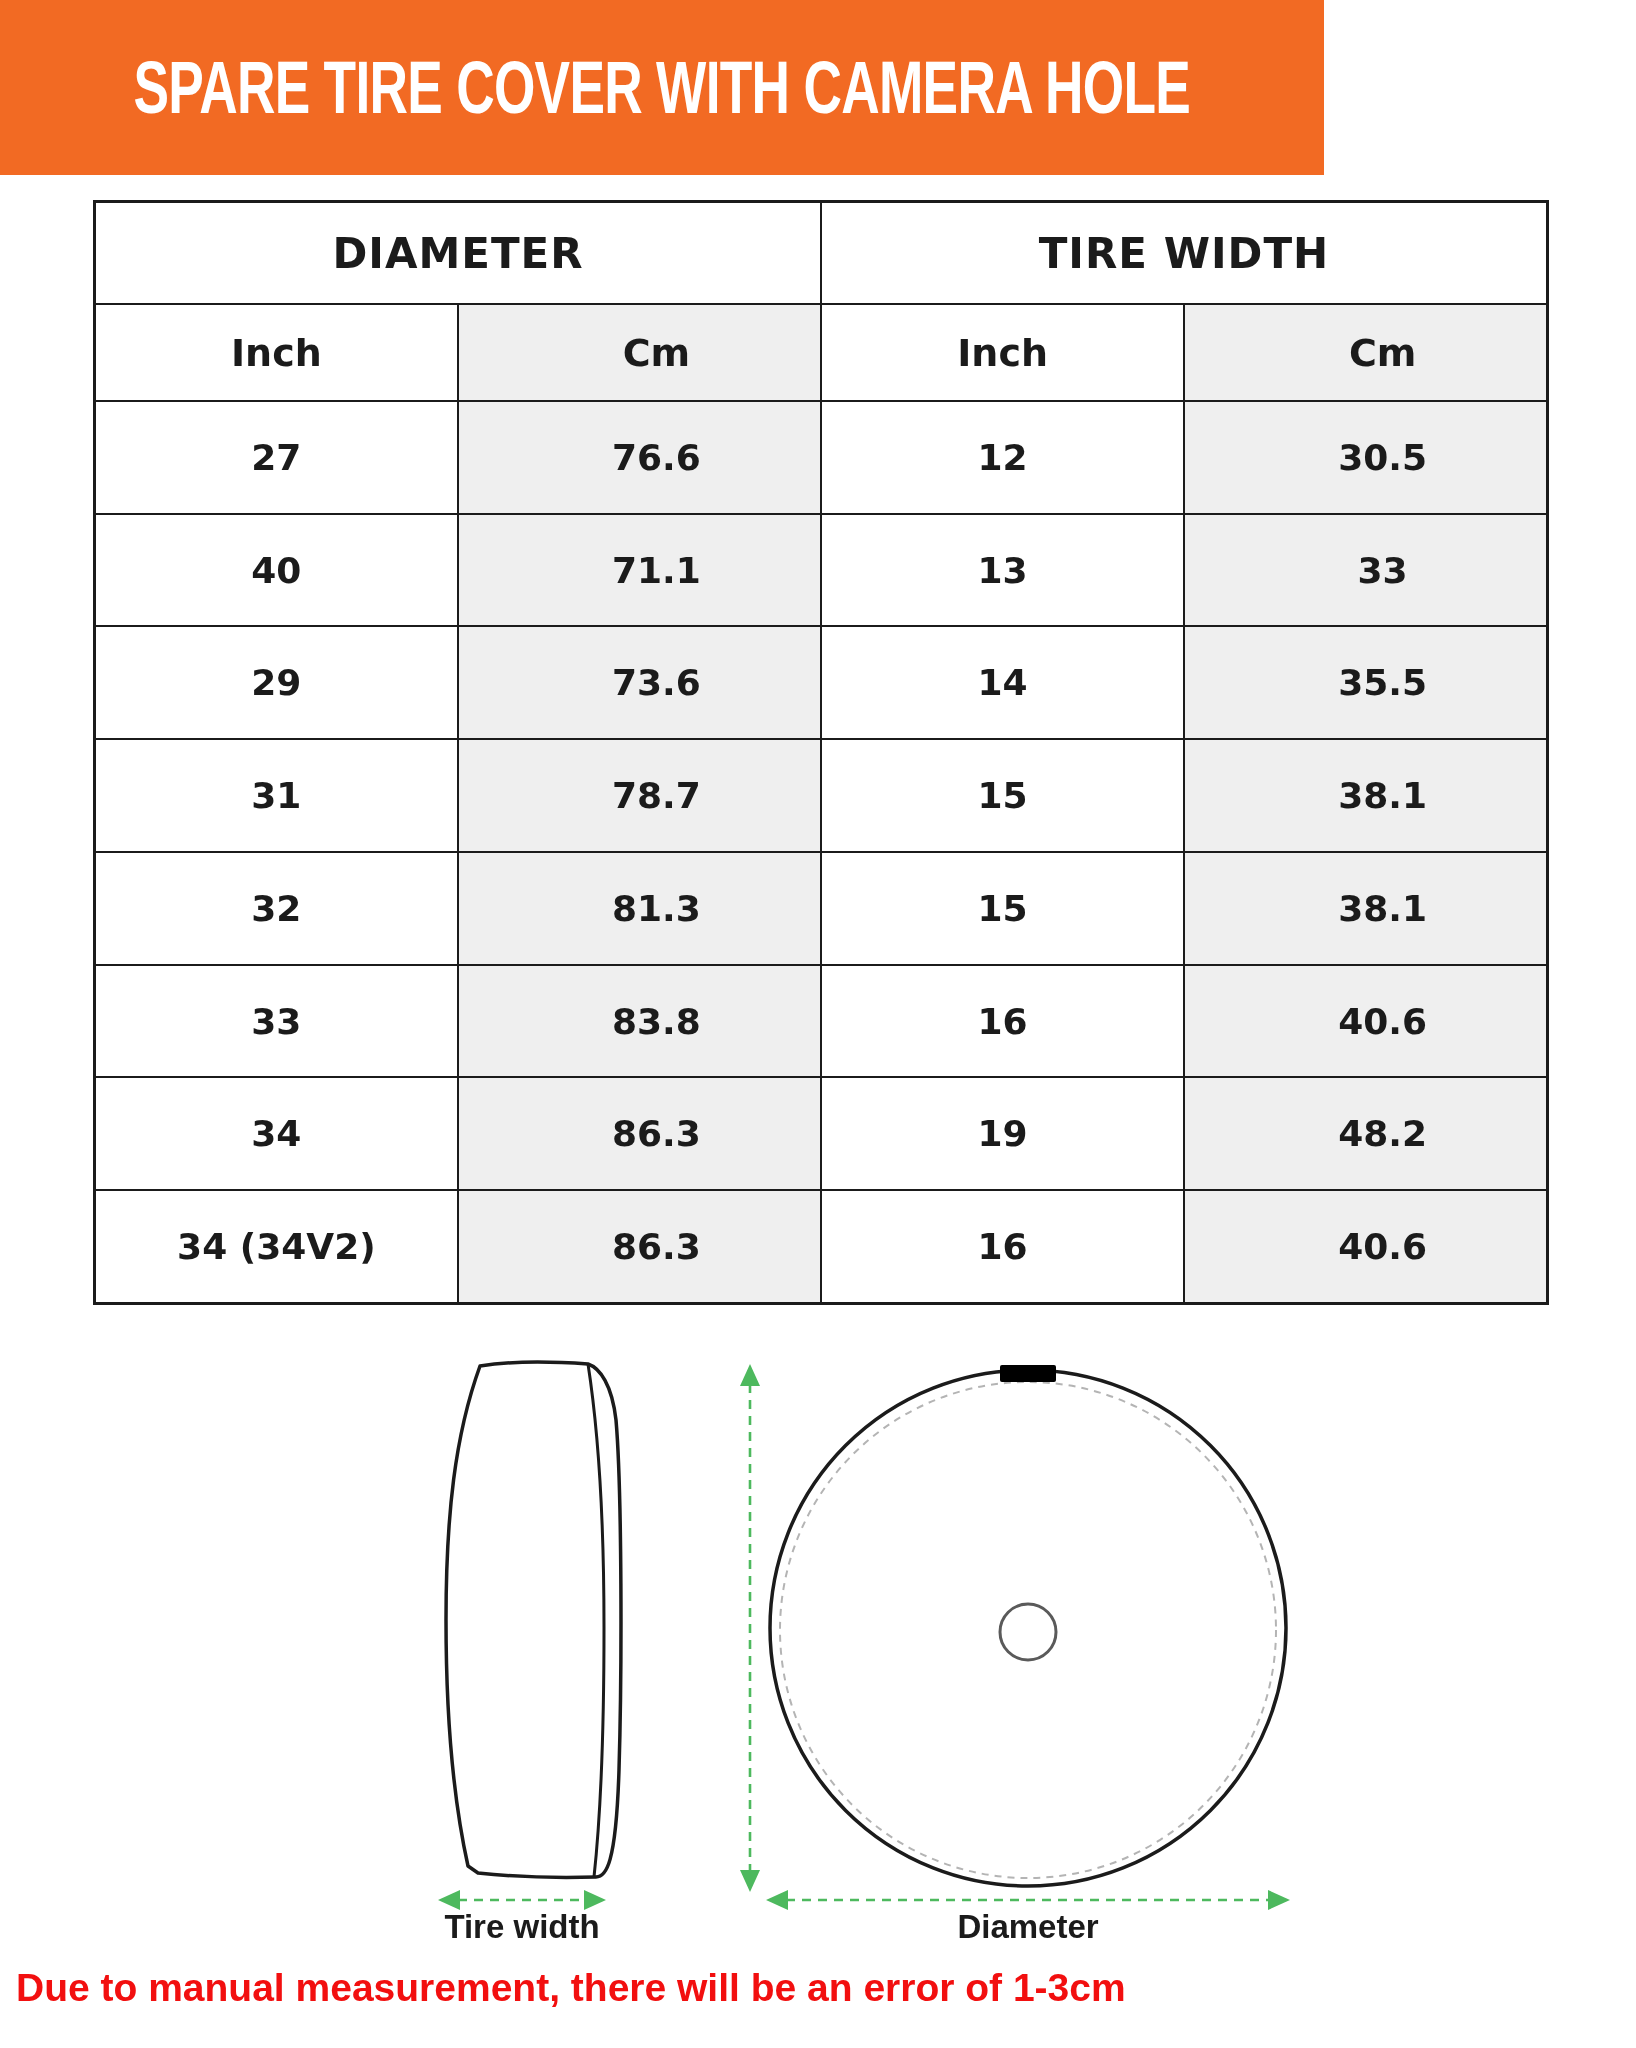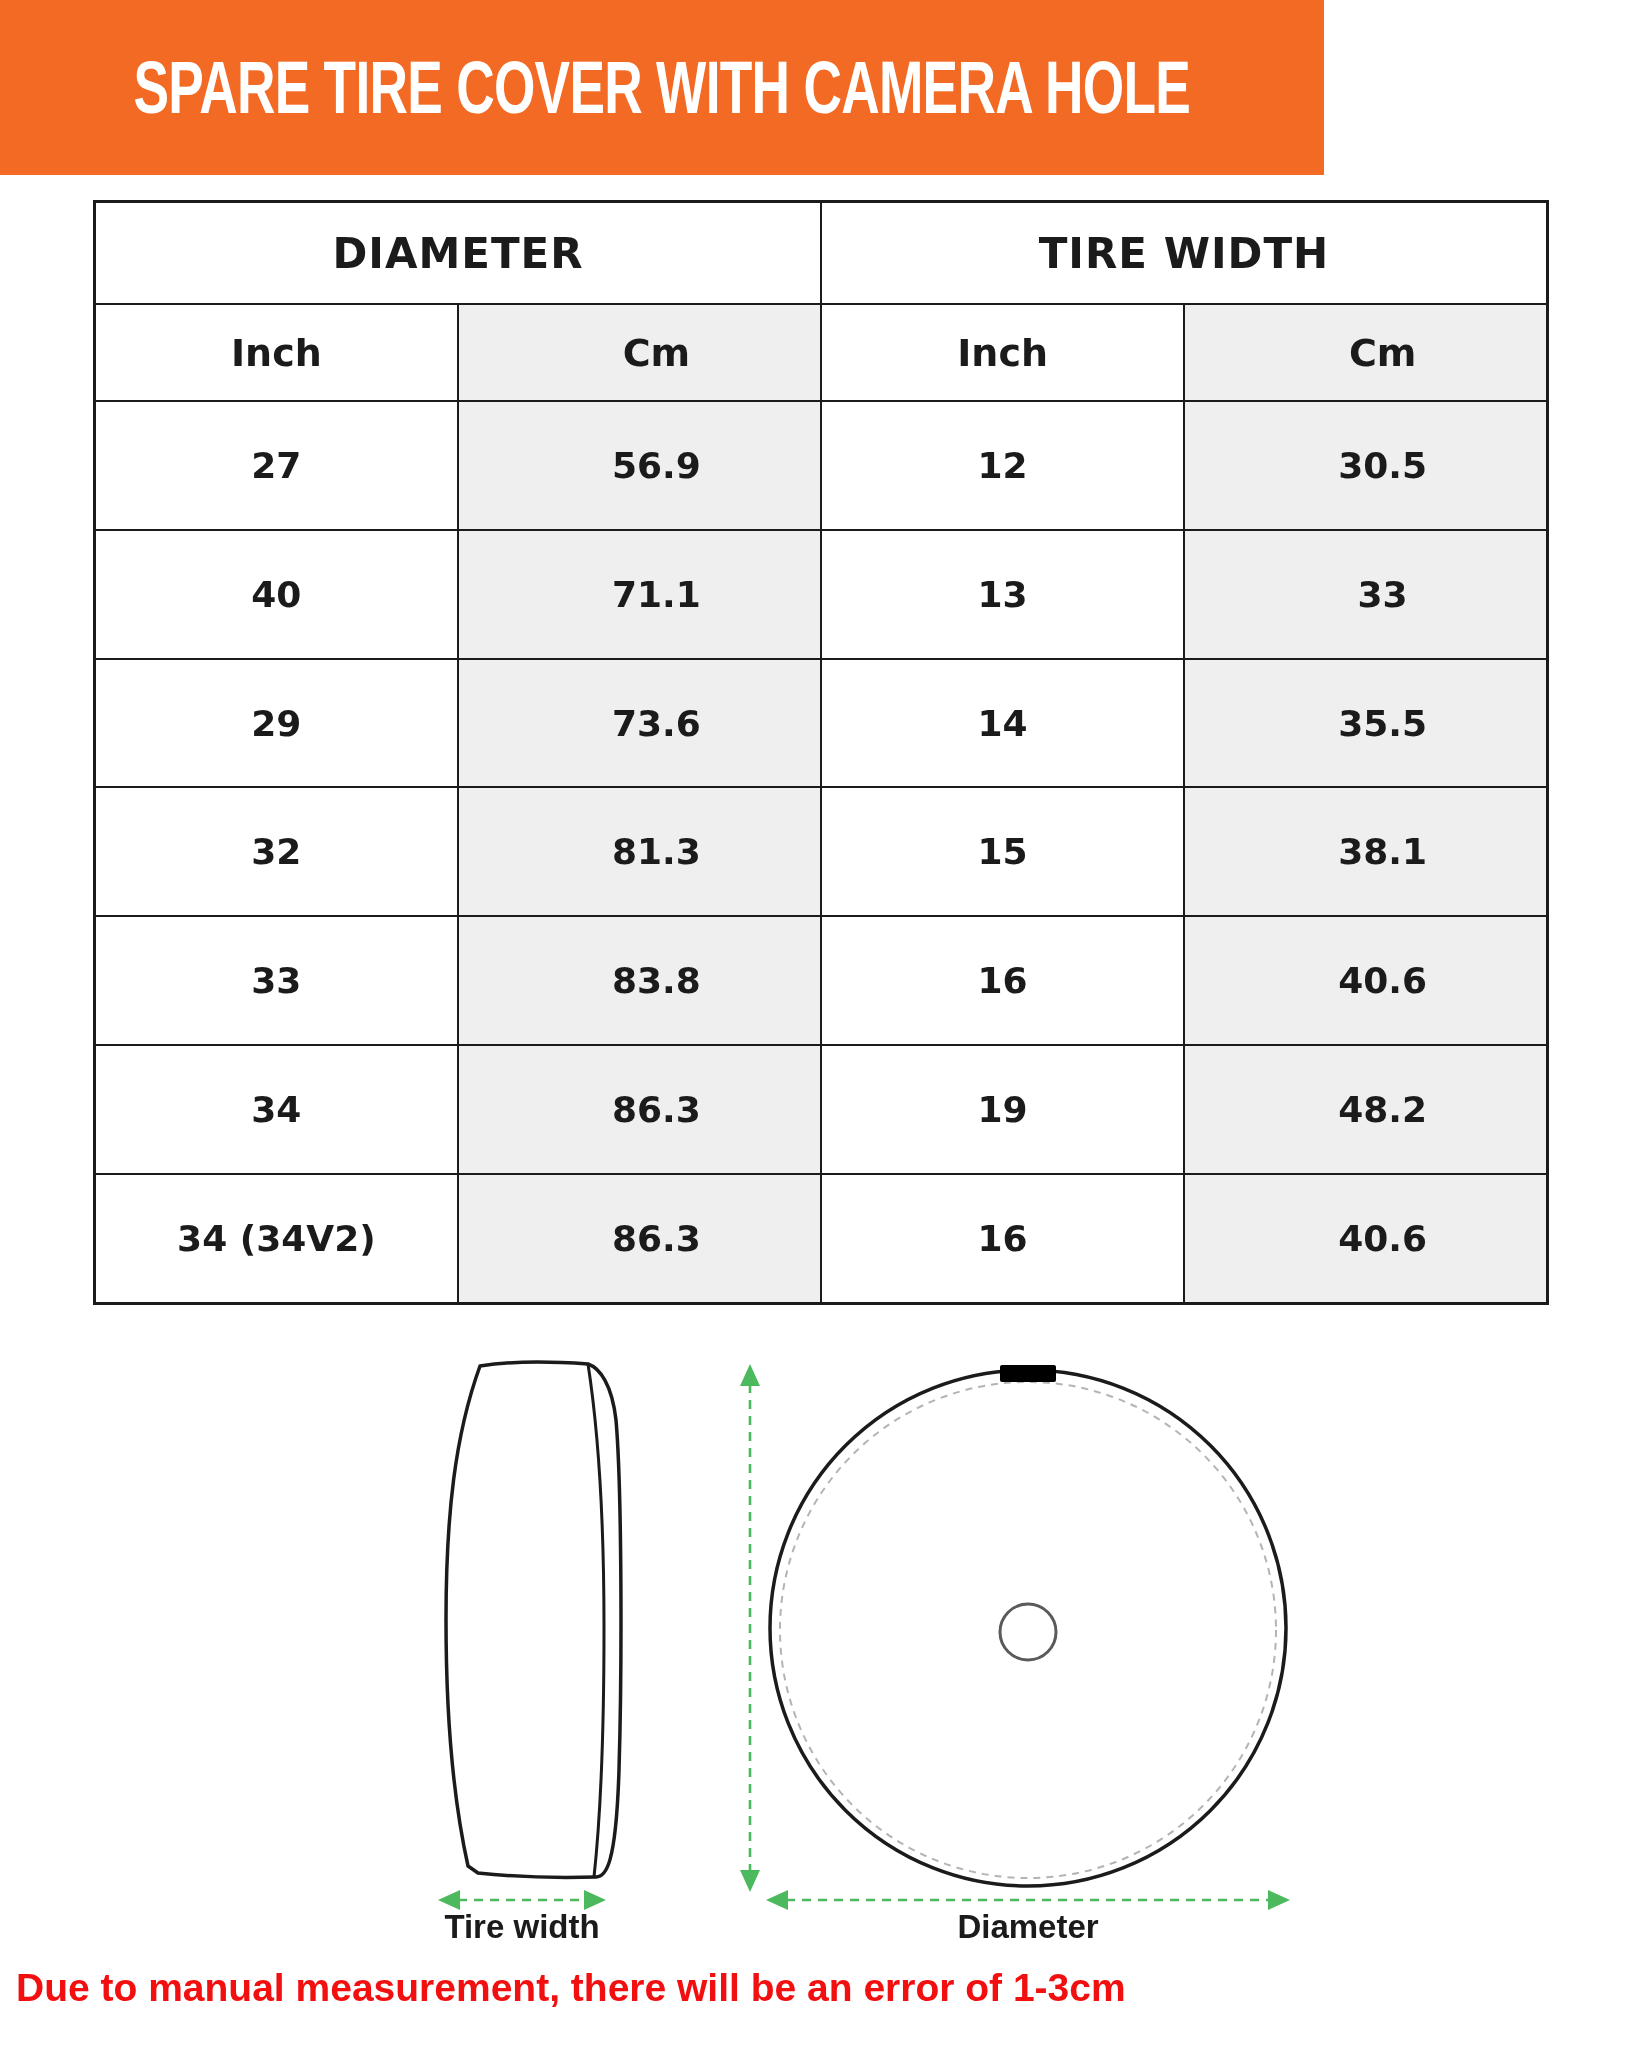--- a/index.html
+++ b/index.html
@@ -103,35 +103,41 @@
       <tr class="sub-row">
         <th>Inch</th>
         <th class="cm">Cm</th>
         <th>Inch</th>
         <th class="cm">Cm</th>
       </tr>
     </thead>
     <tbody>
         <tr>
           <td>27</td>
-          <td class="cm">56.9</td>
+          <td class="cm">76.6</td>
           <td>12</td>
           <td class="cm">30.5</td>
         </tr>
         <tr>
           <td>40</td>
           <td class="cm">71.1</td>
           <td>13</td>
           <td class="cm">33</td>
         </tr>
         <tr>
           <td>29</td>
           <td class="cm">73.6</td>
           <td>14</td>
           <td class="cm">35.5</td>
+        </tr>
+        <tr>
+          <td>31</td>
+          <td class="cm">78.7</td>
+          <td>15</td>
+          <td class="cm">38.1</td>
         </tr>
         <tr>
           <td>32</td>
           <td class="cm">81.3</td>
           <td>15</td>
           <td class="cm">38.1</td>
         </tr>
         <tr>
           <td>33</td>
           <td class="cm">83.8</td>

